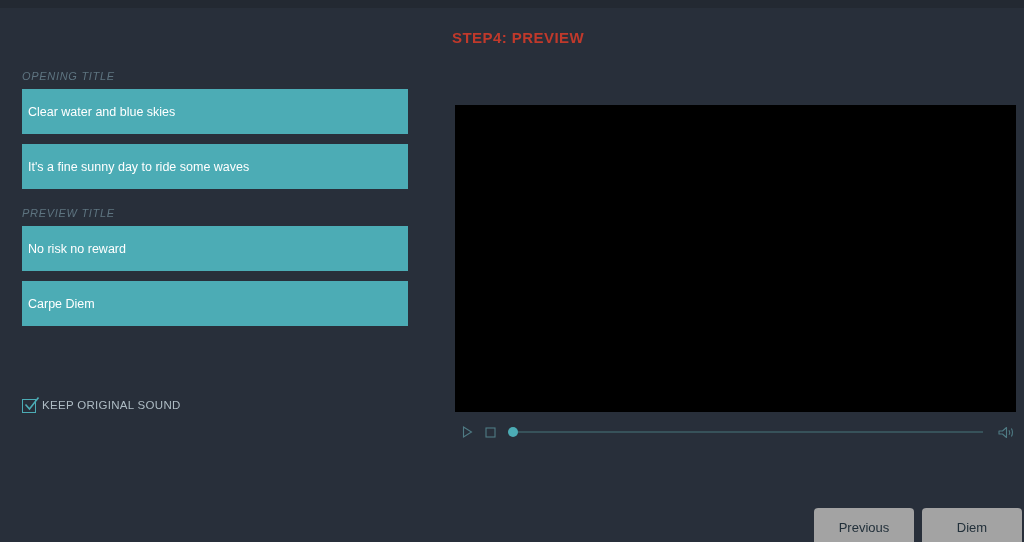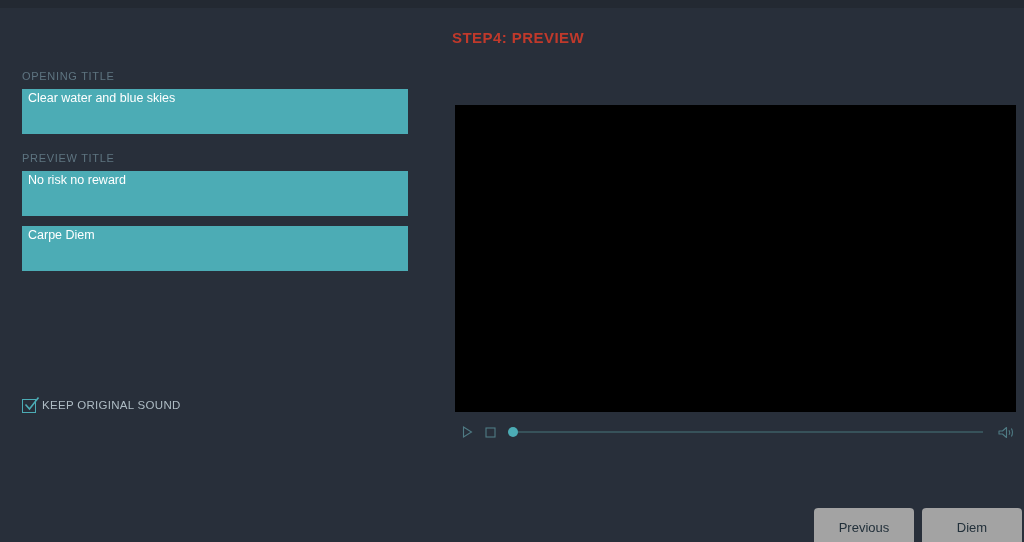--- a/index.html
+++ b/index.html
@@ -44,35 +44,36 @@
     top: 70px;
     width: 386px;
   }
 
   .section-label {
     font-size: 11px;
     letter-spacing: 0.7px;
     color: #5e7480;
     margin-bottom: 7px;
     white-space: nowrap;
+    font-style: italic;
   }
 
   .title-field {
     width: 386px;
     height: 45px;
     background: #4cacb5;
     border: none;
     outline: none;
     resize: none;
     display: block;
     color: #ffffff;
     font-family: "Liberation Sans", sans-serif;
     font-size: 12.5px;
     line-height: 15px;
-    padding: 2px 6px 0 6px;
+    padding: 16px 6px 0 6px;
     overflow: hidden;
     margin-bottom: 10px;
   }
 
   .section-gap { height: 8px; }
 
   
   .checkbox-row {
     position: absolute;
     left: 22px;
@@ -199,20 +200,21 @@
 <div class="top-strip"></div>
 
 <div class="step-header">STEP4: PREVIEW</div>
 
 <div class="left-panel">
 
   <div class="section-label">OPENING TITLE</div>
 
   <textarea class="title-field" placeholder="" style="">Clear water and blue skies</textarea>
 
+  <textarea class="title-field" placeholder="" style="">It's a fine sunny day to ride some waves</textarea>
 
   <div class="section-gap"></div>
 
   <div class="section-label">PREVIEW TITLE</div>
 
   <textarea class="title-field" placeholder="" style="">No risk no reward</textarea>
 
   <textarea class="title-field" placeholder="" style="">Carpe Diem</textarea>
 </div>
 

